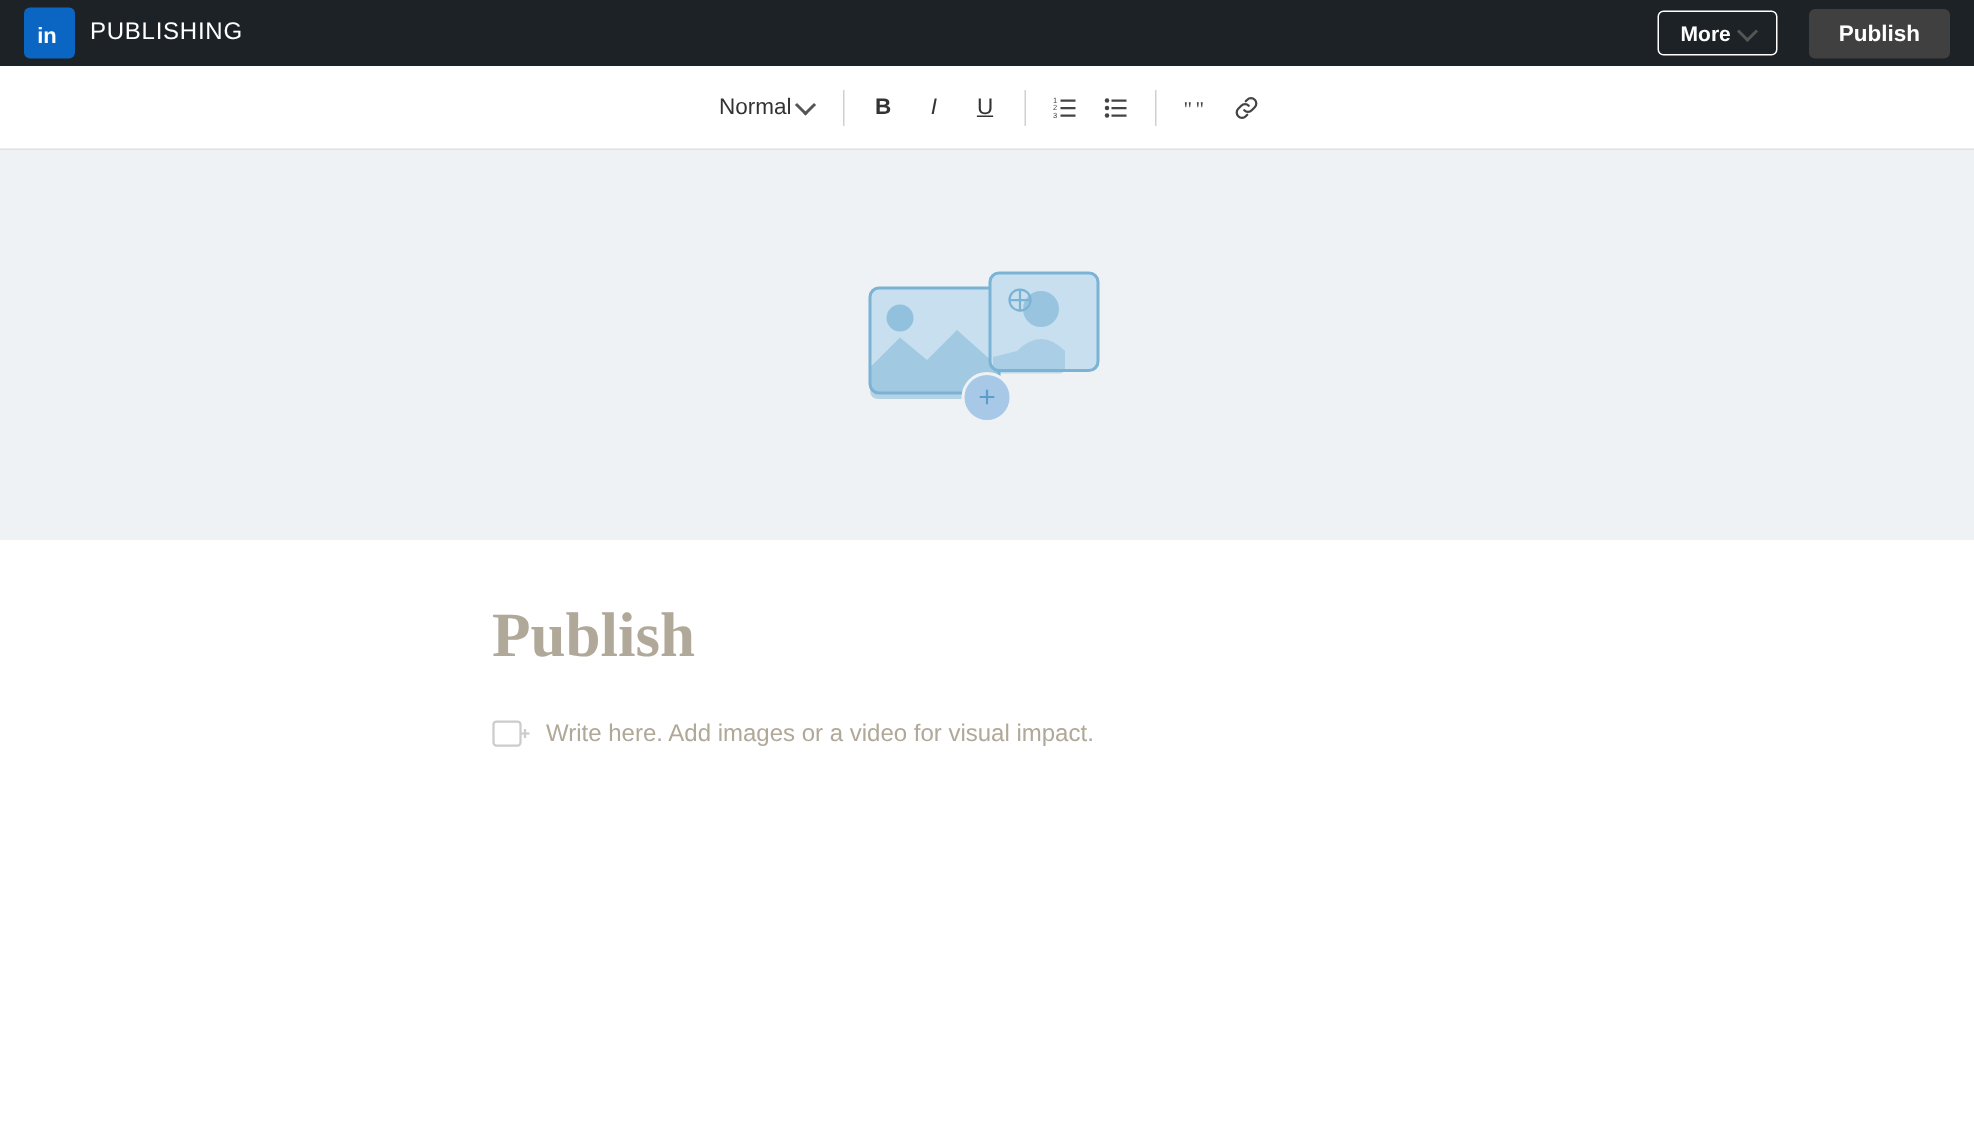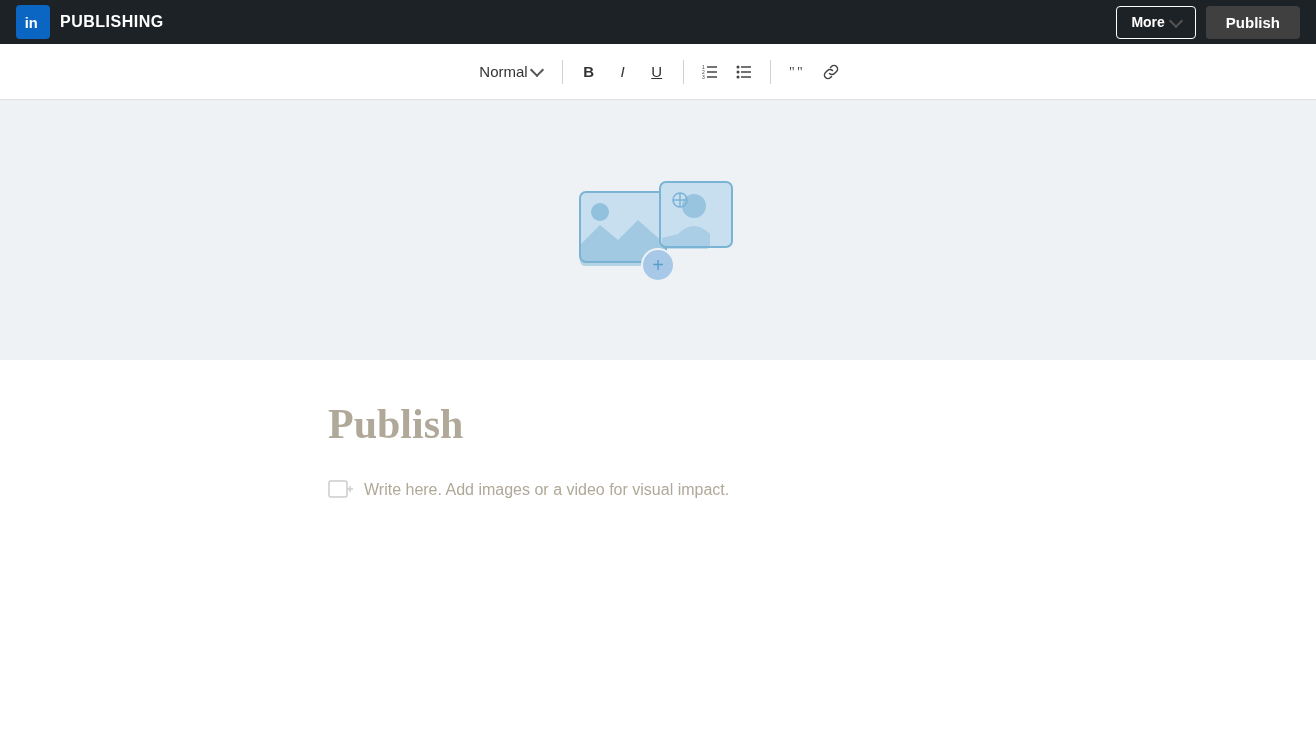--- a/index.html
+++ b/index.html
@@ -29,27 +29,28 @@
       justify-content: center;
       flex-shrink: 0;
     }
     .linkedin-logo svg {
       width: 22px;
       height: 22px;
     }
     .publishing-label {
       color: #fff;
       font-size: 16px;
-      font-weight: 700;
+      font-weight: 400;
       letter-spacing: 0.5px;
       text-transform: uppercase;
     }
     .nav-right {
       display: flex;
-      gap: 10px;
+      align-items: center;
+      gap: 21px;
     }
     .more-btn {
       background: transparent;
       border: 1.5px solid #fff;
       color: #fff;
       padding: 6px 14px;
       border-radius: 4px;
       font-size: 14px;
       font-weight: 600;
       cursor: pointer;

